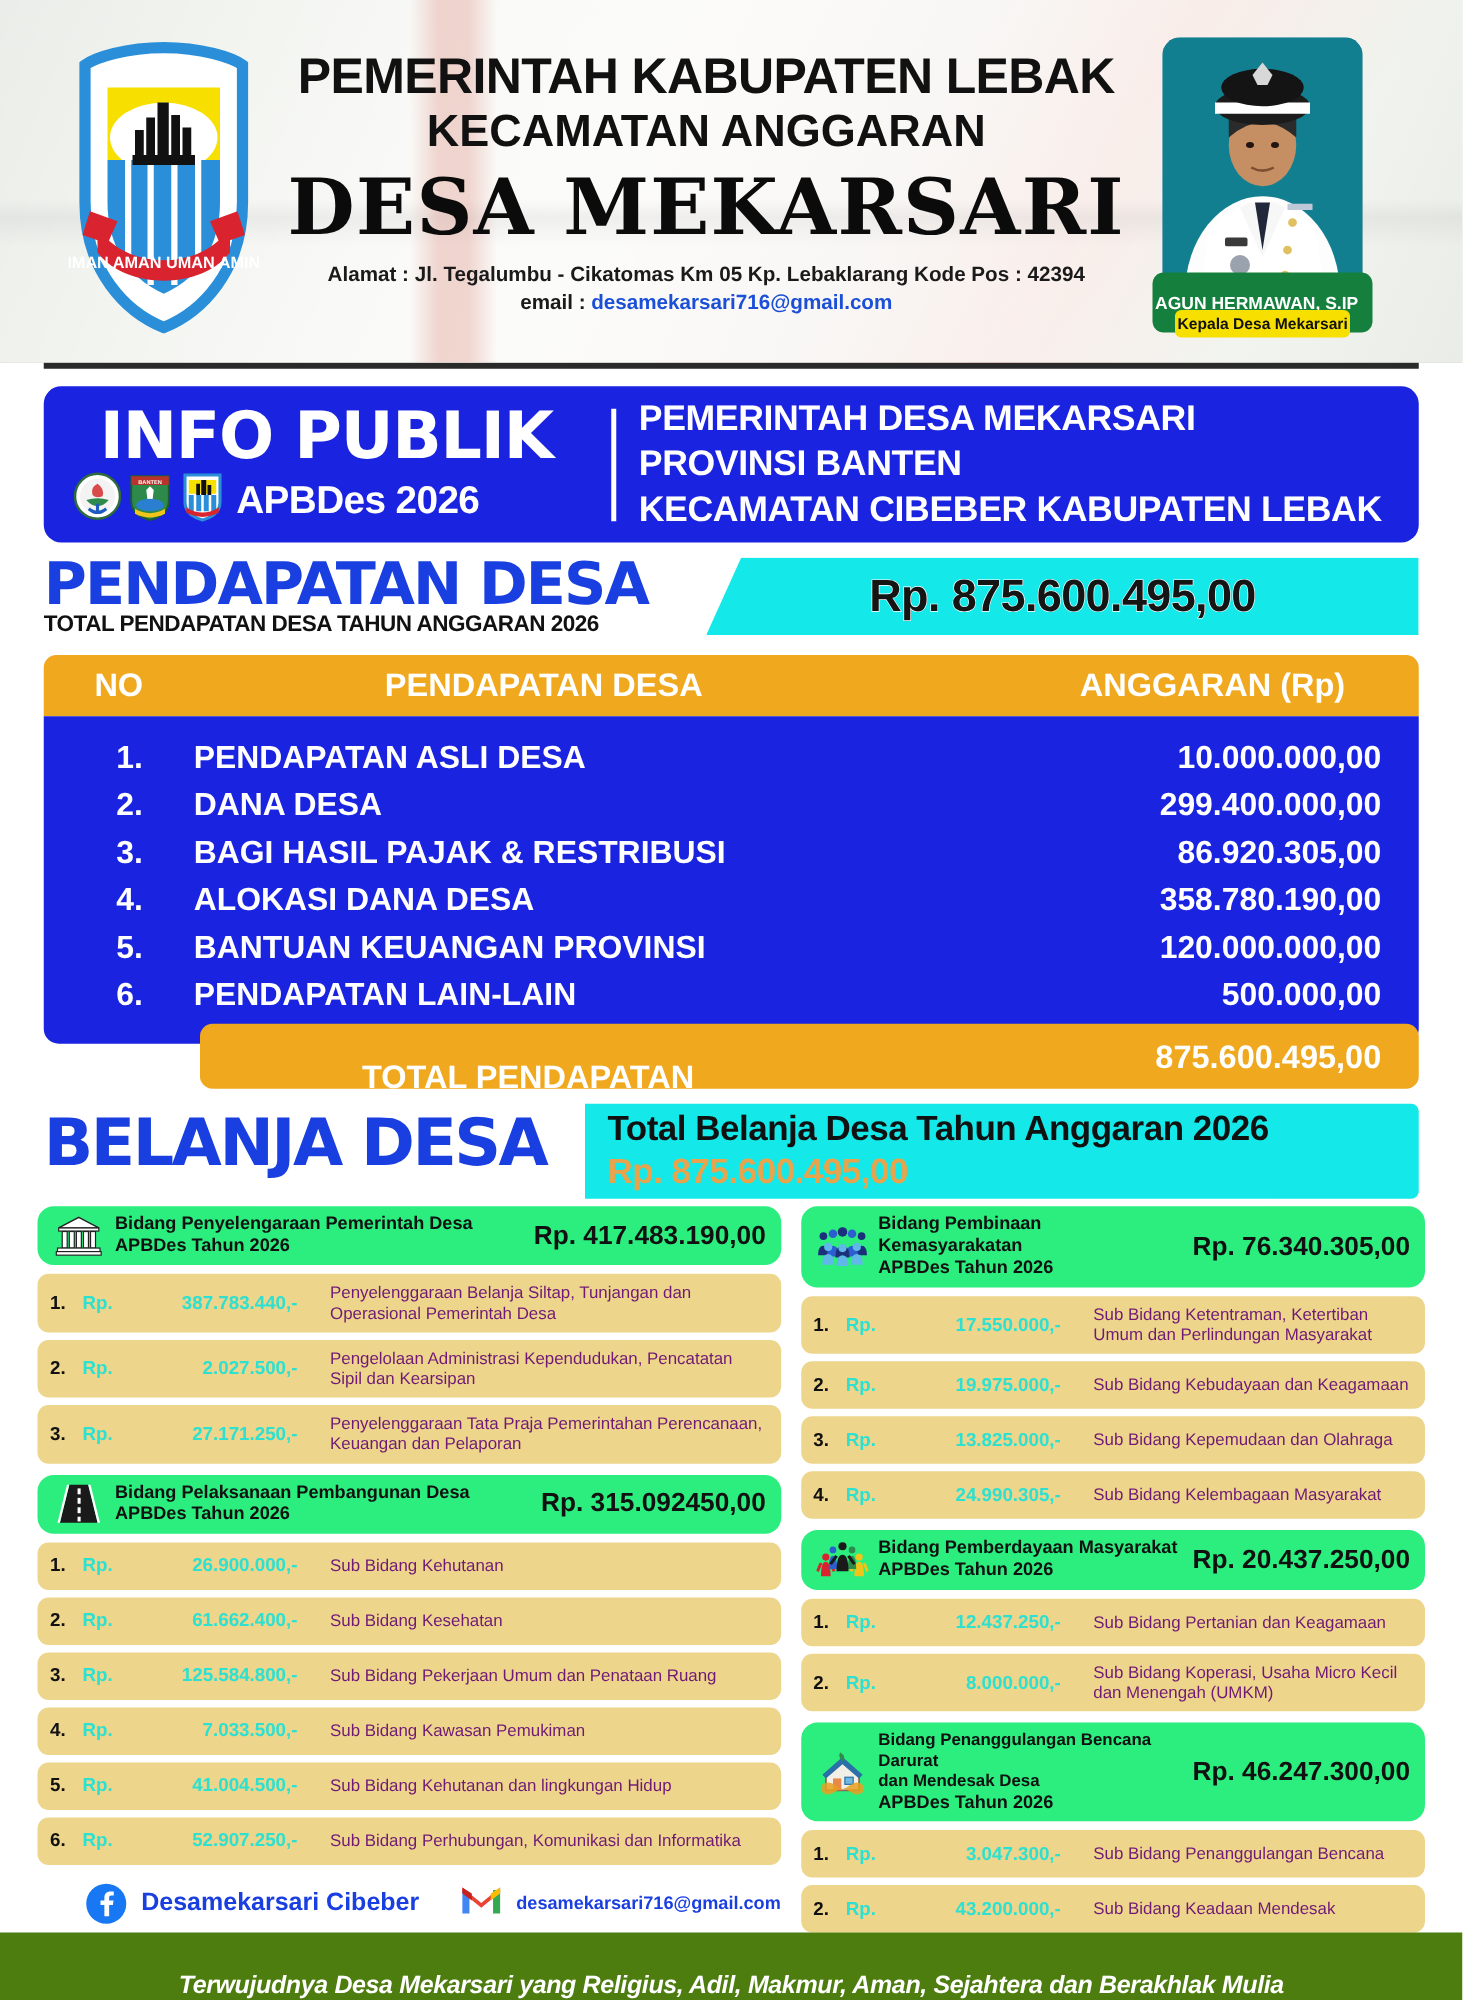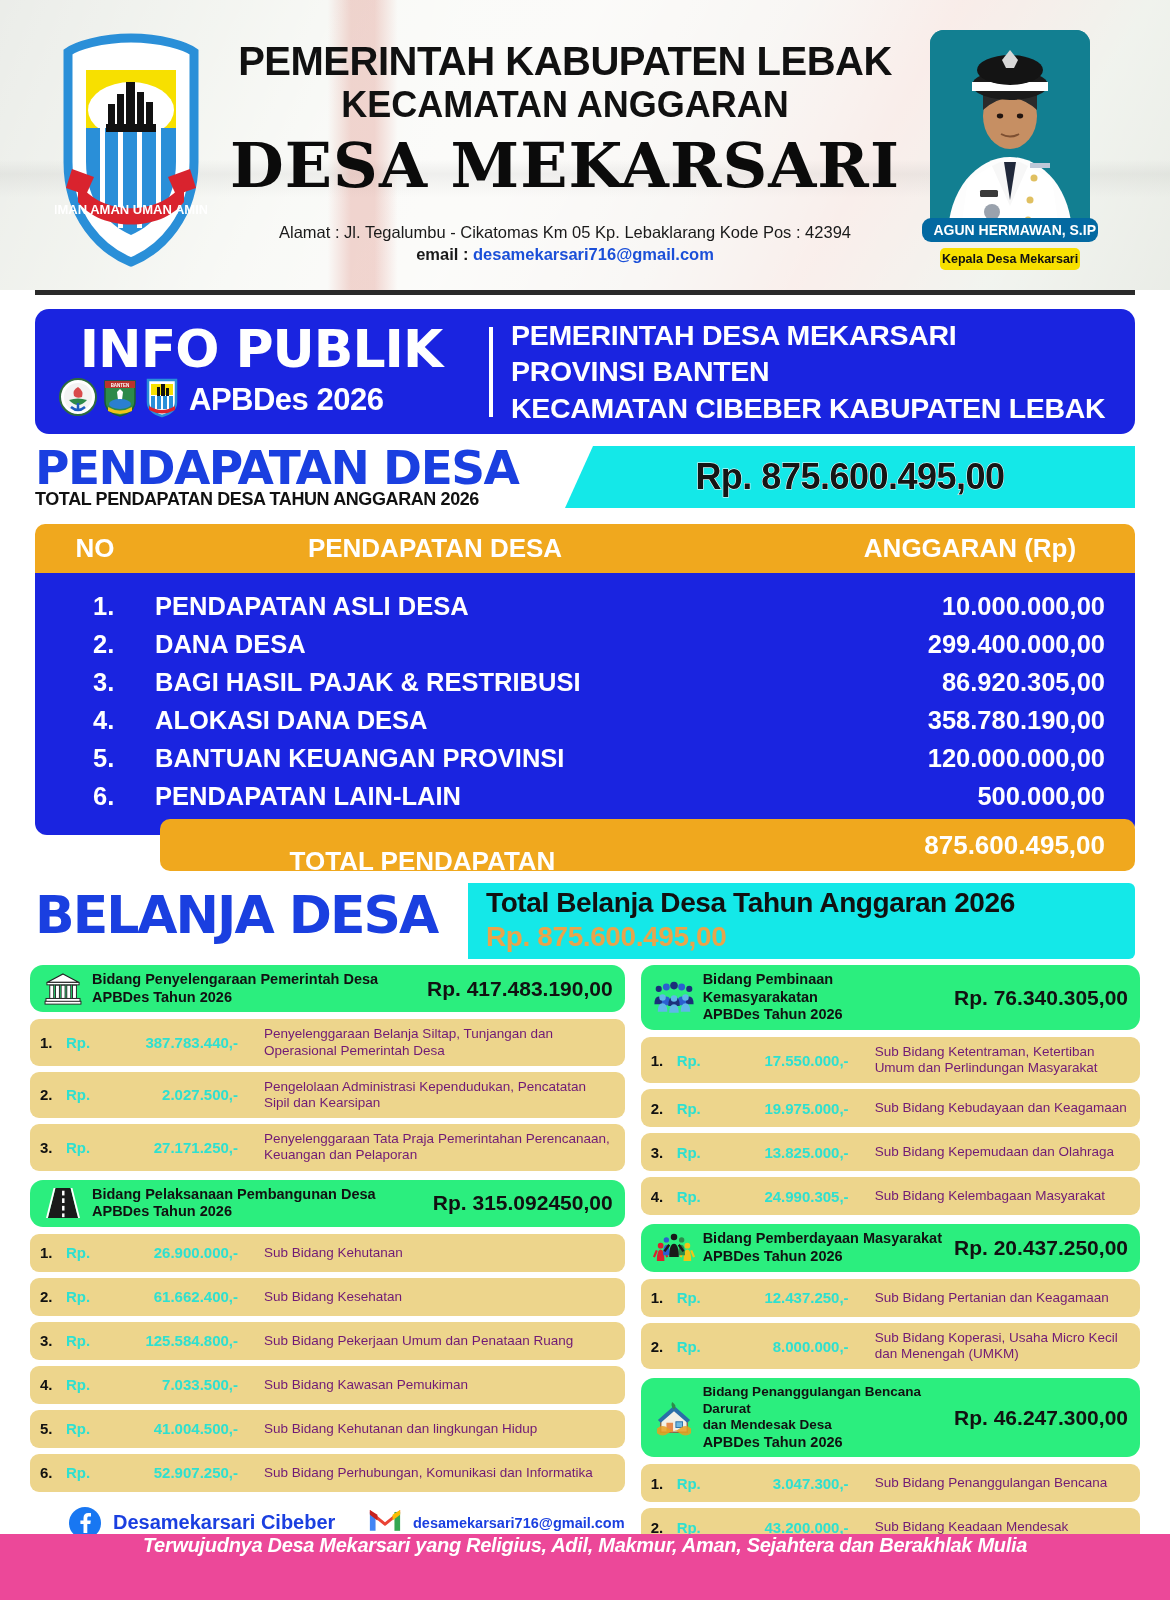--- a/index.html
+++ b/index.html
@@ -40,33 +40,33 @@
     line-height:1.05; white-space:nowrap;
   }
   .h-line2 {
     font-size:36px; font-weight:bold; color:#111; line-height:1.15; margin-top:2px;
   }
   .h-big {
     font-family:"DejaVu Serif", serif;
     font-size:62px; font-weight:bold; color:#0b0b0b;
     letter-spacing:1px; line-height:1.0; margin-top:10px; white-space:nowrap;
   }
-  .h-addr { font-size:16.5px; font-weight:normal; color:#1a1a1a; margin-top:26px;text-align:center; }
+  .h-addr { font-size:16.5px; font-weight:bold; color:#1a1a1a; margin-top:14px;text-align:center; }
   .h-email { font-size:16.5px; font-weight:bold; color:#1a1a1a; margin-top:3px; }
   .h-email span { color:#1b4fd8; }
 
   .portrait-photo {
     width:160px; height:205px; border-radius:14px;
     background:linear-gradient(180deg,#127f91,#0e6f80);
     position:relative; overflow:hidden;
   }
   .name-badge {
     position:absolute; left:-8px; right:-8px; top:188px;
-    background:#0369a1; color:#fff; text-align:right;
-    font-size:14px; font-weight:bold; padding:4px 2px; border-radius:9px;
+    background:#15803d; color:#fff; text-align:left;
+    font-size:14px; font-weight:bold; padding:16px 2px; border-radius:9px;
     white-space:nowrap;
   }
   .role-badge {
     position:absolute; left:10px; right:10px; top:218px;
     background:#f7e000; color:#111; text-align:center;
     font-size:12.5px; font-weight:bold; padding:4px 2px; border-radius:5px;
     white-space:nowrap;
   }
   .hr-dark { height:5px; background:#2a2a2a; margin:0 35px; }
 
@@ -177,22 +177,22 @@
   
   .contacts { margin:14px 0 0 38px; }
   .c-row { display:flex; align-items:center; margin-bottom:14px; }
   .c-item { display:flex; align-items:center; }
   .c-ic { width:34px; height:34px; flex:none; margin-right:11px; }
   .c-txt { font-size:20px; font-weight:bold; color:#1a3fe0; white-space:nowrap; }
   .c-txt.small { font-size:14.5px; }
 
   
   .footer {
-    position:absolute; left:0; bottom:0; width:1170px; height:66px;
-    background:#ec4899; display:flex; align-items:flex-start; justify-content:center;
+    position:absolute; left:0; bottom:0; width:1170px; height:54px;
+    background:#4d7c0f; display:flex; align-items:flex-end; justify-content:center;
   }
   .footer-txt {
     color:#fff; font-style:italic; font-size:20px; font-weight:bold;
     font-family:"Liberation Sans", sans-serif; letter-spacing:-0.3px;
   }
 </style>
 </head>
 <body>
 
 <div class="header">

